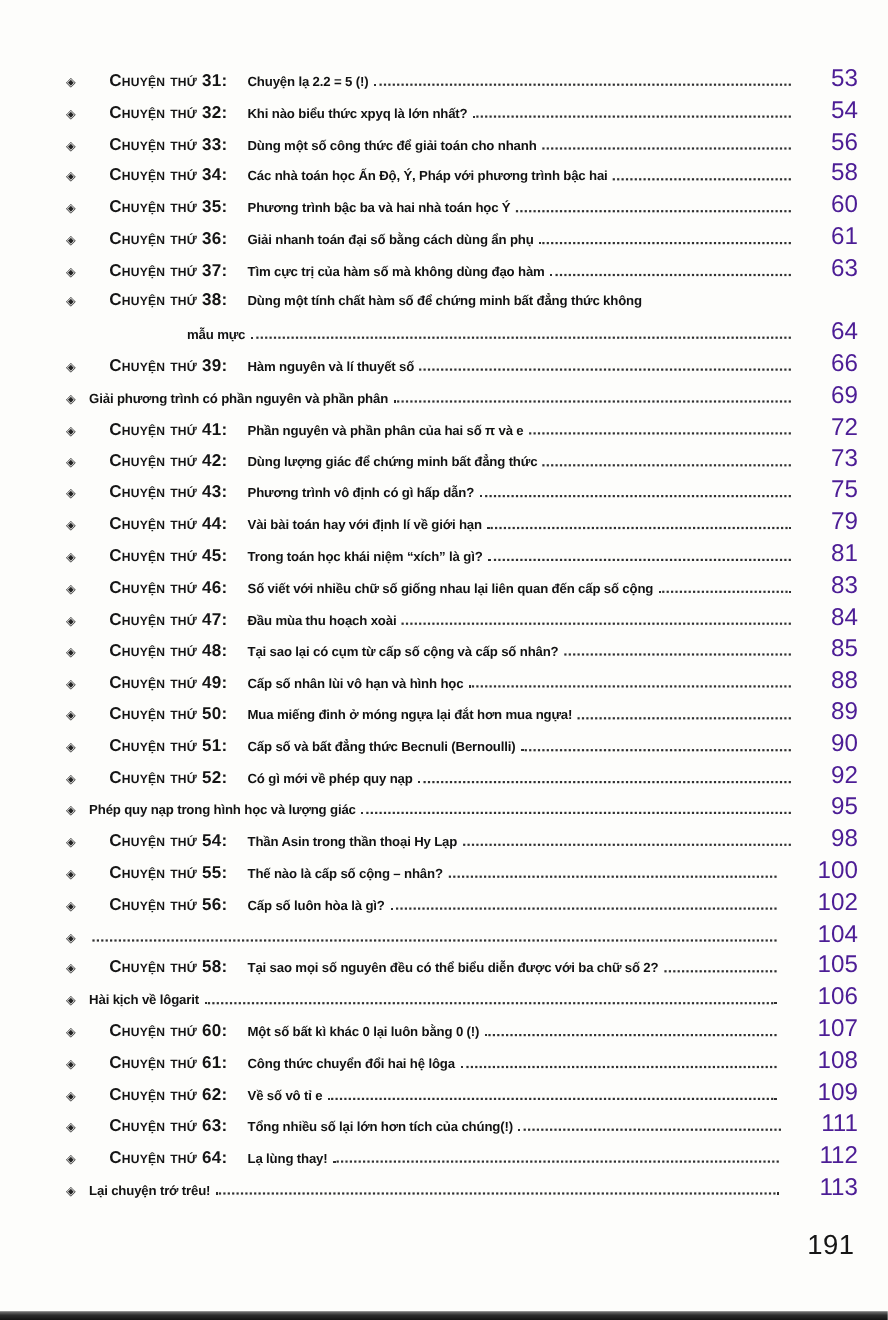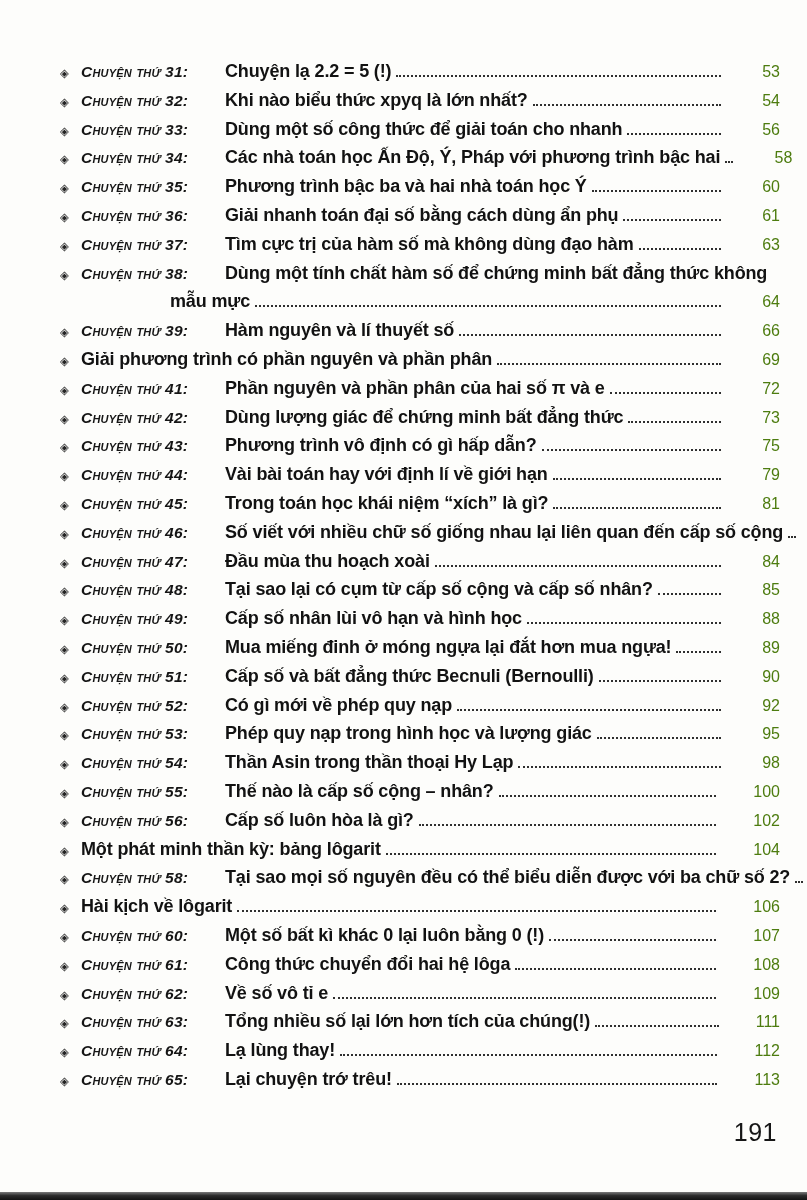--- a/index.html
+++ b/index.html
@@ -28,49 +28,49 @@
   .bullet {
     flex: none;
     width: 21px;
     font-size: 11.5px;
     font-family: "DejaVu Sans", sans-serif;
     color: #242424;
   }
   .label {
     flex: none;
     width: 144px;
-    font-style: italic;
     font-weight: 700;
     font-variant: small-caps;
     font-size: 15.5px;
     letter-spacing: 0.2px;
     color: #151515;
+    text-align: center;
   }
   .title {
     flex: none;
     font-weight: 700;
-    font-size: 18px;
+    font-size: 12px;
     letter-spacing: -0.15px;
     padding-right: 2px;
     color: #121212;
   }
   .dots {
     flex: 1;
     min-width: 8px;
     border-bottom: 2.2px dotted #2f2f2f;
     margin: 0 3px 5px 3px;
     height: 1px;
   }
   .pagenum {
     flex: none;
-    font-size: 16px;
+    font-size: 22px;
     min-width: 22px;
     text-align: right;
     font-weight: 400;
-    color: #4d7c0f;
+    color: #4c1d95;
     margin-left: 34px;
   }
   .indent {
     flex: none;
     width: 110px;
   }
   .folio {
     position: absolute;
     top: 1118px;
     right: 30px;
@@ -243,21 +243,20 @@
     </div>
     <div class="toc-row">
       <span class="bullet">◈</span>
       <span class="label">Chuyện thứ 52:</span>
       <span class="title">Có gì mới về phép quy nạp</span>
       <span class="dots"></span>
       <span class="pagenum">92</span>
     </div>
     <div class="toc-row">
       <span class="bullet">◈</span>
-      <span class="label">Chuyện thứ 53:</span>
       <span class="title">Phép quy nạp trong hình học và lượng giác</span>
       <span class="dots"></span>
       <span class="pagenum">95</span>
     </div>
     <div class="toc-row">
       <span class="bullet">◈</span>
       <span class="label">Chuyện thứ 54:</span>
       <span class="title">Thần Asin trong thần thoại Hy Lạp</span>
       <span class="dots"></span>
       <span class="pagenum">98</span>
@@ -271,21 +270,20 @@
     </div>
     <div class="toc-row">
       <span class="bullet">◈</span>
       <span class="label">Chuyện thứ 56:</span>
       <span class="title">Cấp số luôn hòa là gì?</span>
       <span class="dots"></span>
       <span class="pagenum">102</span>
     </div>
     <div class="toc-row">
       <span class="bullet">◈</span>
-      <span class="title">Một phát minh thần kỳ: bảng lôgarit</span>
       <span class="dots"></span>
       <span class="pagenum">104</span>
     </div>
     <div class="toc-row">
       <span class="bullet">◈</span>
       <span class="label">Chuyện thứ 58:</span>
       <span class="title">Tại sao mọi số nguyên đều có thể biểu diễn được với ba chữ số 2?</span>
       <span class="dots"></span>
       <span class="pagenum">105</span>
     </div>
@@ -325,21 +323,20 @@
     </div>
     <div class="toc-row">
       <span class="bullet">◈</span>
       <span class="label">Chuyện thứ 64:</span>
       <span class="title">Lạ lùng thay!</span>
       <span class="dots"></span>
       <span class="pagenum">112</span>
     </div>
     <div class="toc-row">
       <span class="bullet">◈</span>
-      <span class="label">Chuyện thứ 65:</span>
       <span class="title">Lại chuyện trớ trêu!</span>
       <span class="dots"></span>
       <span class="pagenum">113</span>
     </div>
   </div>
 
 <div class="folio">191</div>
 
 <div class="bottom-bar"></div>
 

